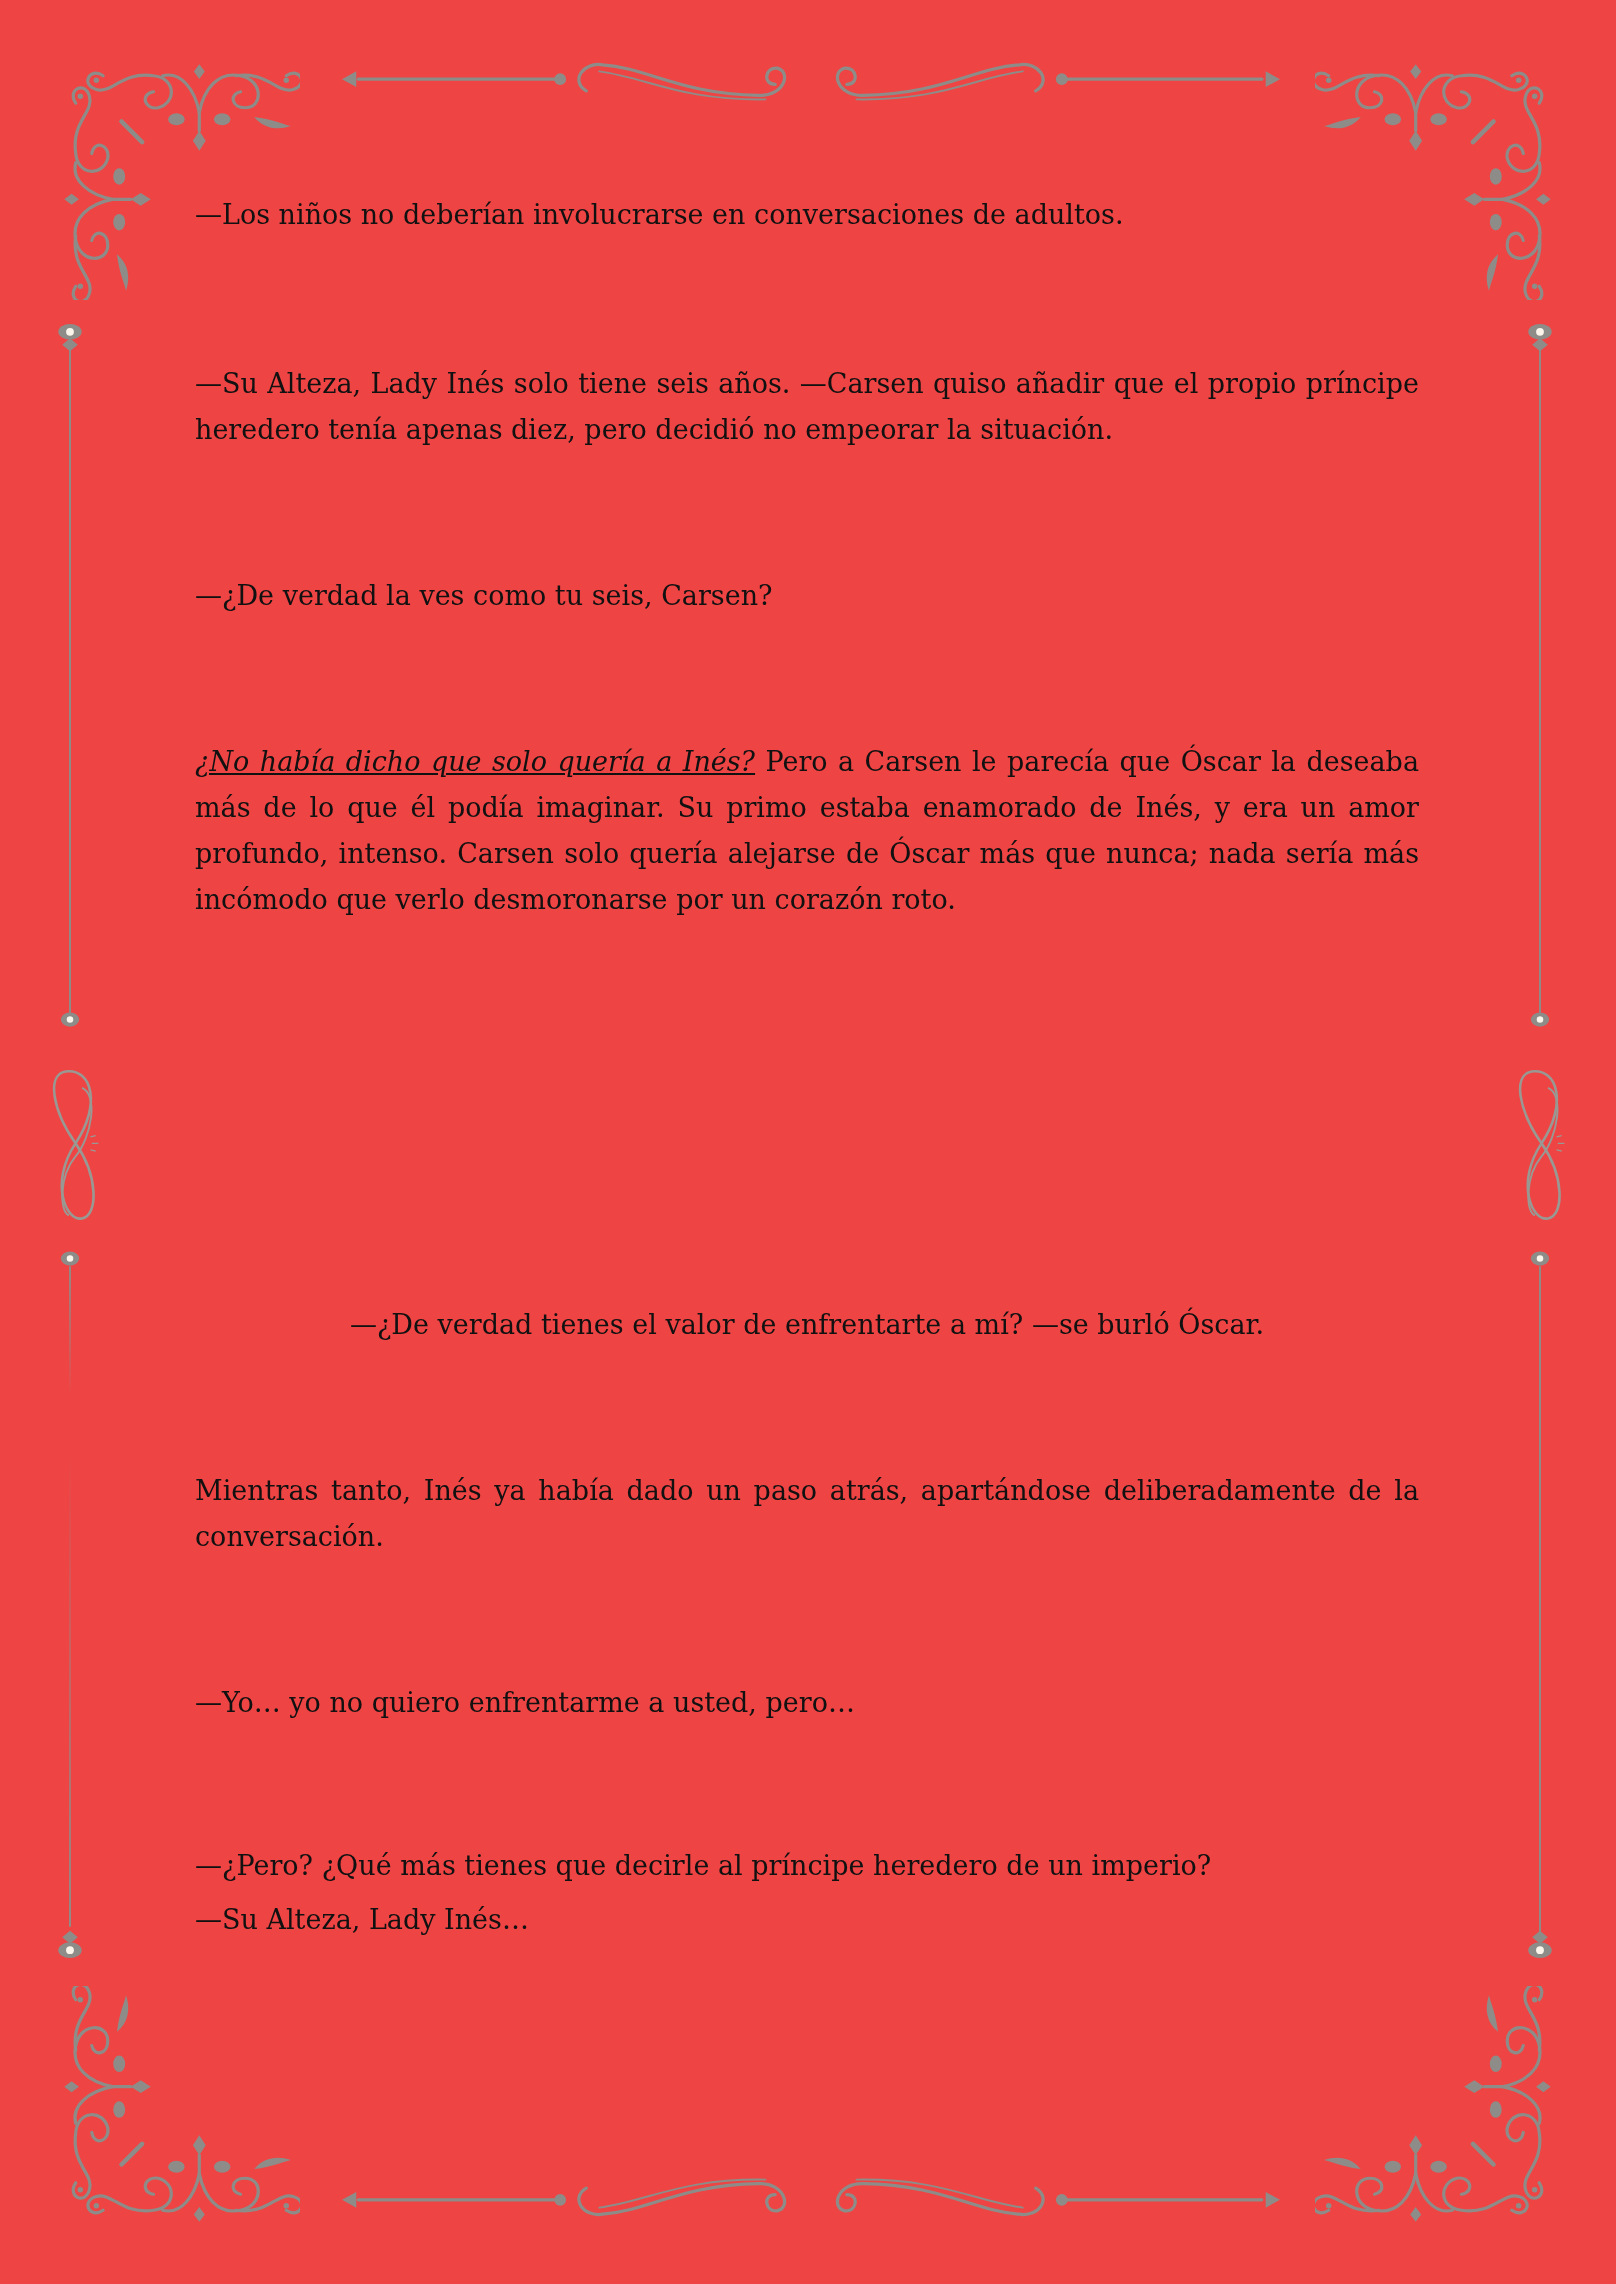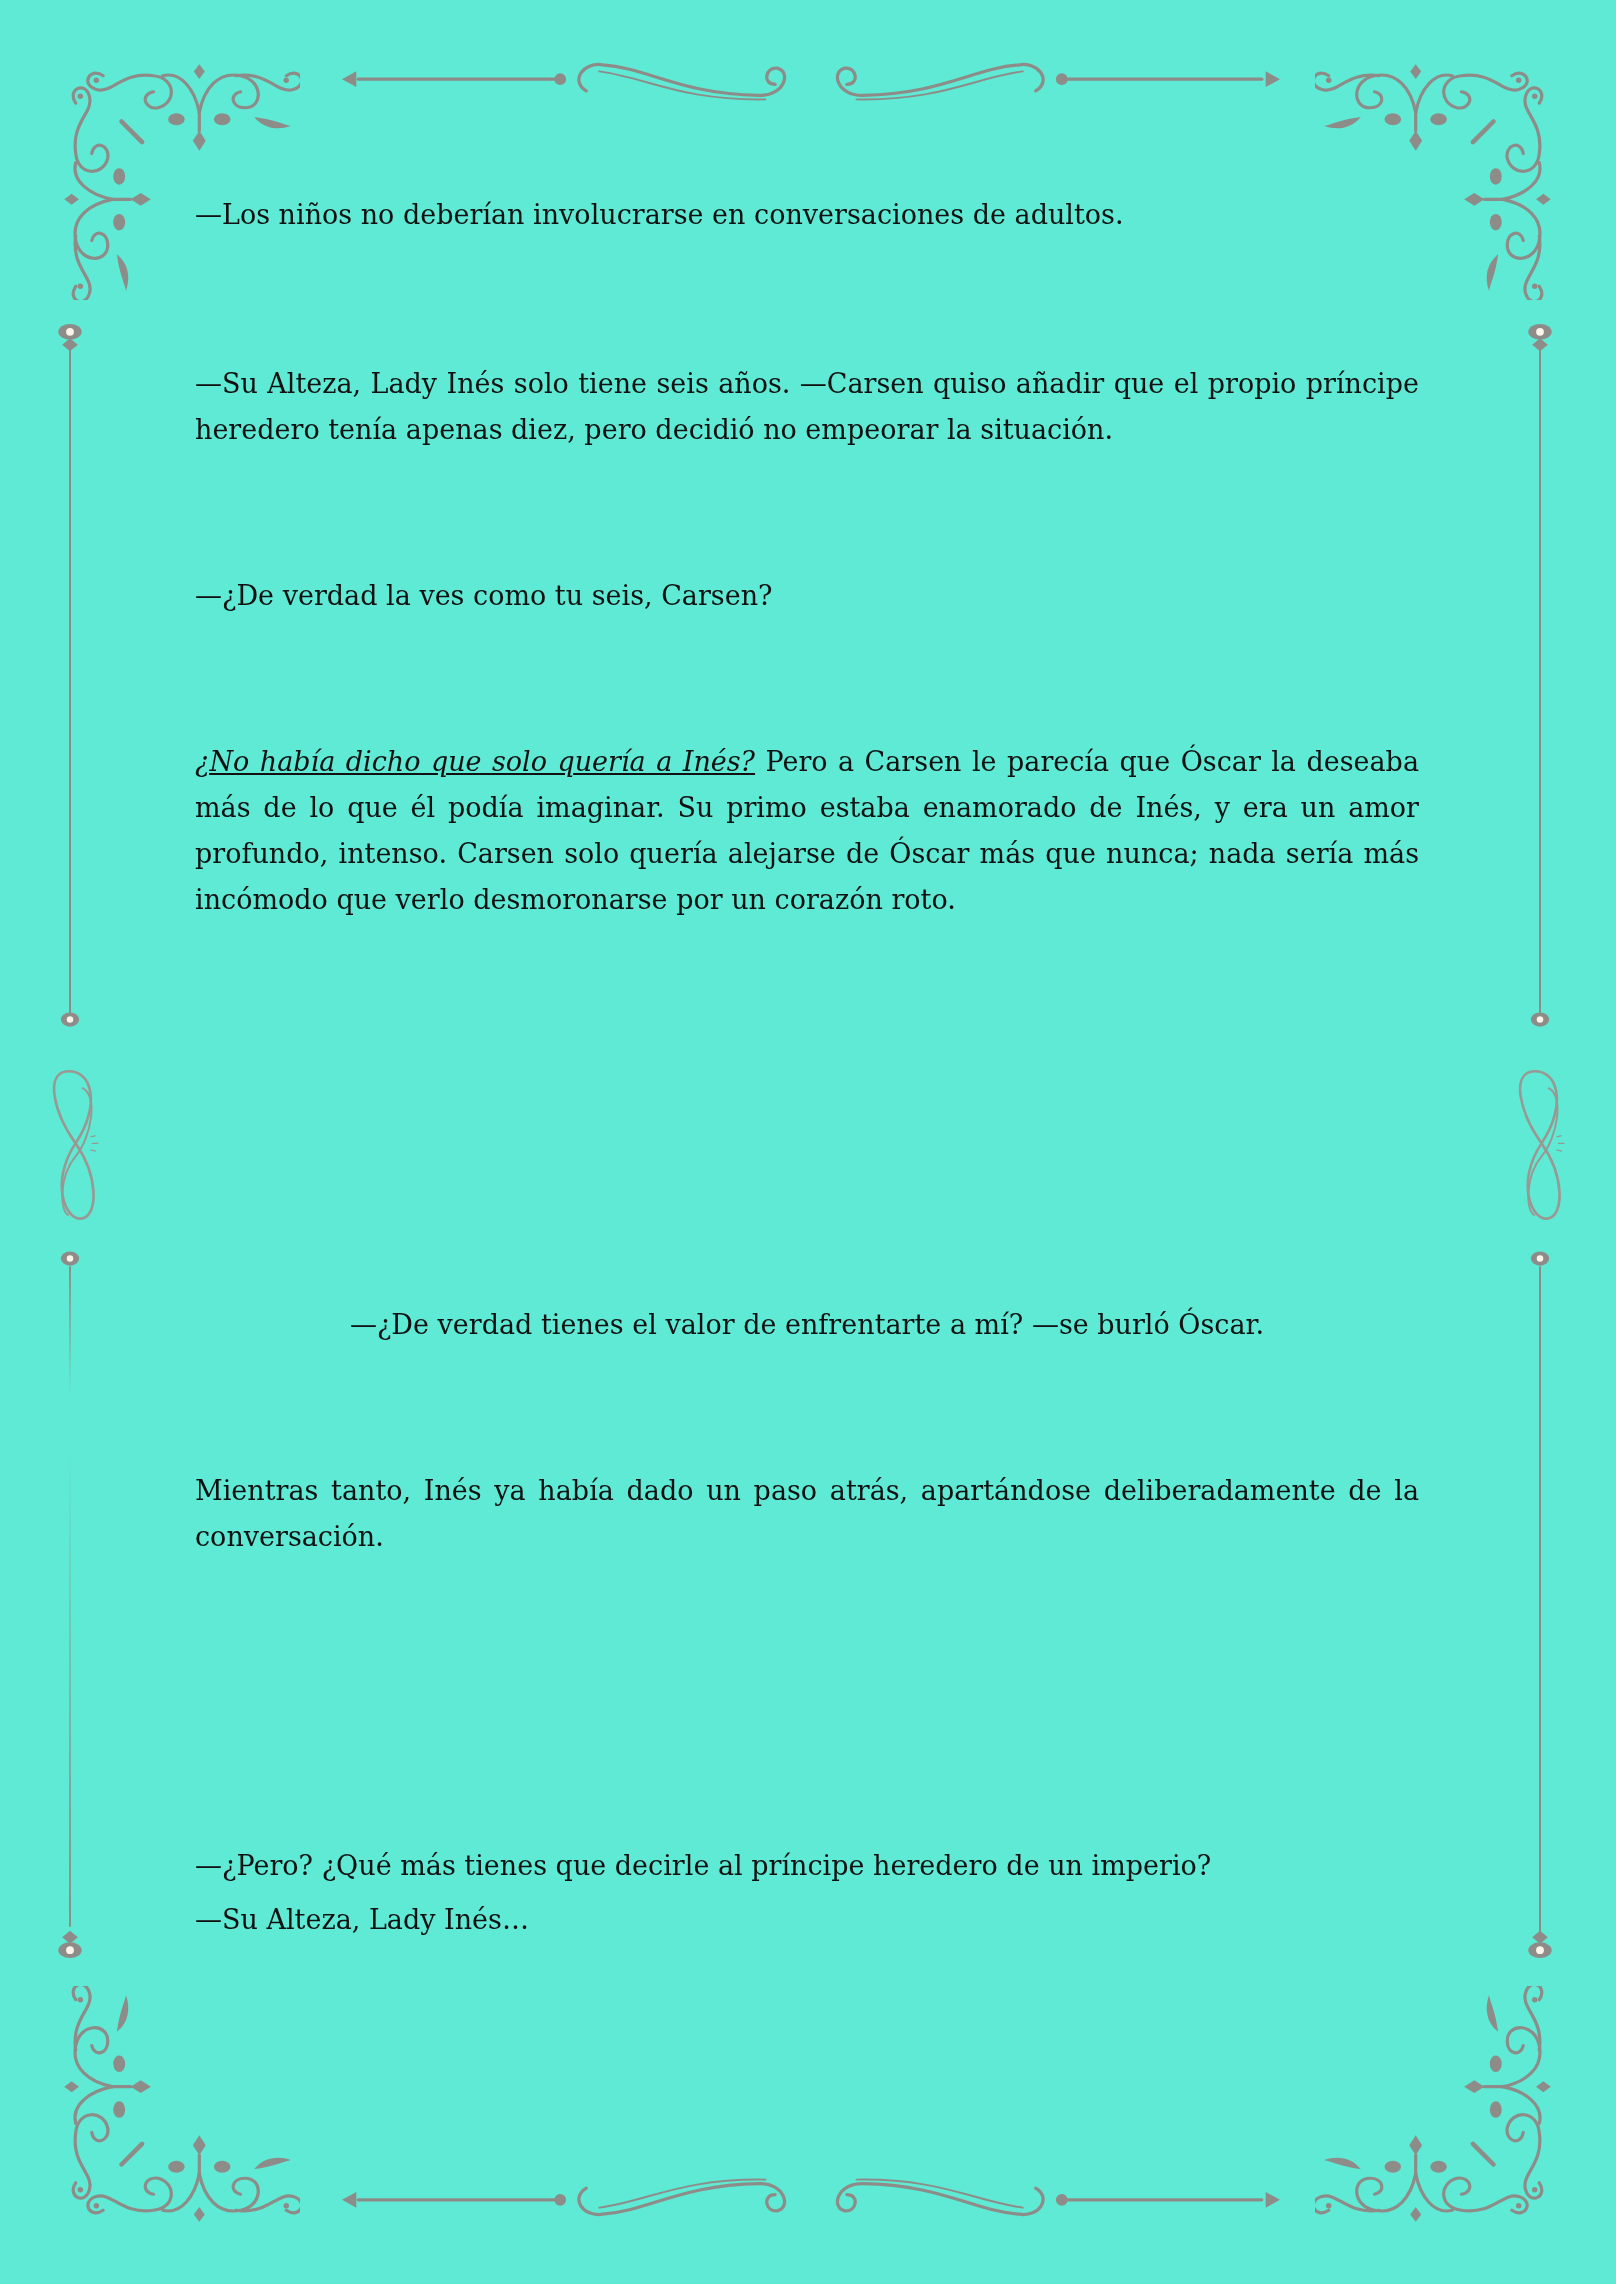--- a/index.html
+++ b/index.html
@@ -1,17 +1,17 @@
 <!DOCTYPE html>
 <html style="font-size:10.4px"><head>
 <meta charset="utf-8">
 <style>
   html, body { margin: 0; padding: 0; }
   body { width: 1617px; height: 2284px; background: #FAF4EA; position: relative; overflow: hidden; }
-  .page { position: absolute; left: 0; top: 0; width: 1617px; height: 2284px; background: #5eead4; }
+  .page { position: absolute; left: 0; top: 0; width: 1617px; height: 2284px; background: #ef4444; }
   .para {
     position: absolute; left: 195px; width: 1224px;
     font-family: "DejaVu Serif", "Liberation Serif", serif;
     font-size: 27px; line-height: 46px; color: #111111;
     text-align: justify; margin: 0;
   }
   .para.single { text-align: left; }
   .para em { font-style: italic; text-decoration: underline; }
   .orn { position: absolute; }
   .orn svg { display: block; width: 100%; height: 100%; }
@@ -227,20 +227,23 @@
 
 
   <p class="para single" style="top:1302px;text-align:center;">
     <span>—¿De verdad tienes el valor de enfrentarte a mí? —se burló Óscar.</span>
   </p>
 
   <p class="para" style="top:1468px;">
     <span>Mientras tanto, Inés ya había dado un paso atrás, apartándose deliberadamente de la conversación.</span>
   </p>
 
+  <p class="para single" style="top:1680px;">
+    <span>—Yo… yo no quiero enfrentarme a usted, pero…</span>
+  </p>
 
   <p class="para single" style="top:1843px;">
     <span>—¿Pero? ¿Qué más tienes que decirle al príncipe heredero de un imperio?</span>
   </p>
 
   <p class="para single" style="top:1897px;">
     <span>—Su Alteza, Lady Inés…</span>
   </p>
 
 </div>

